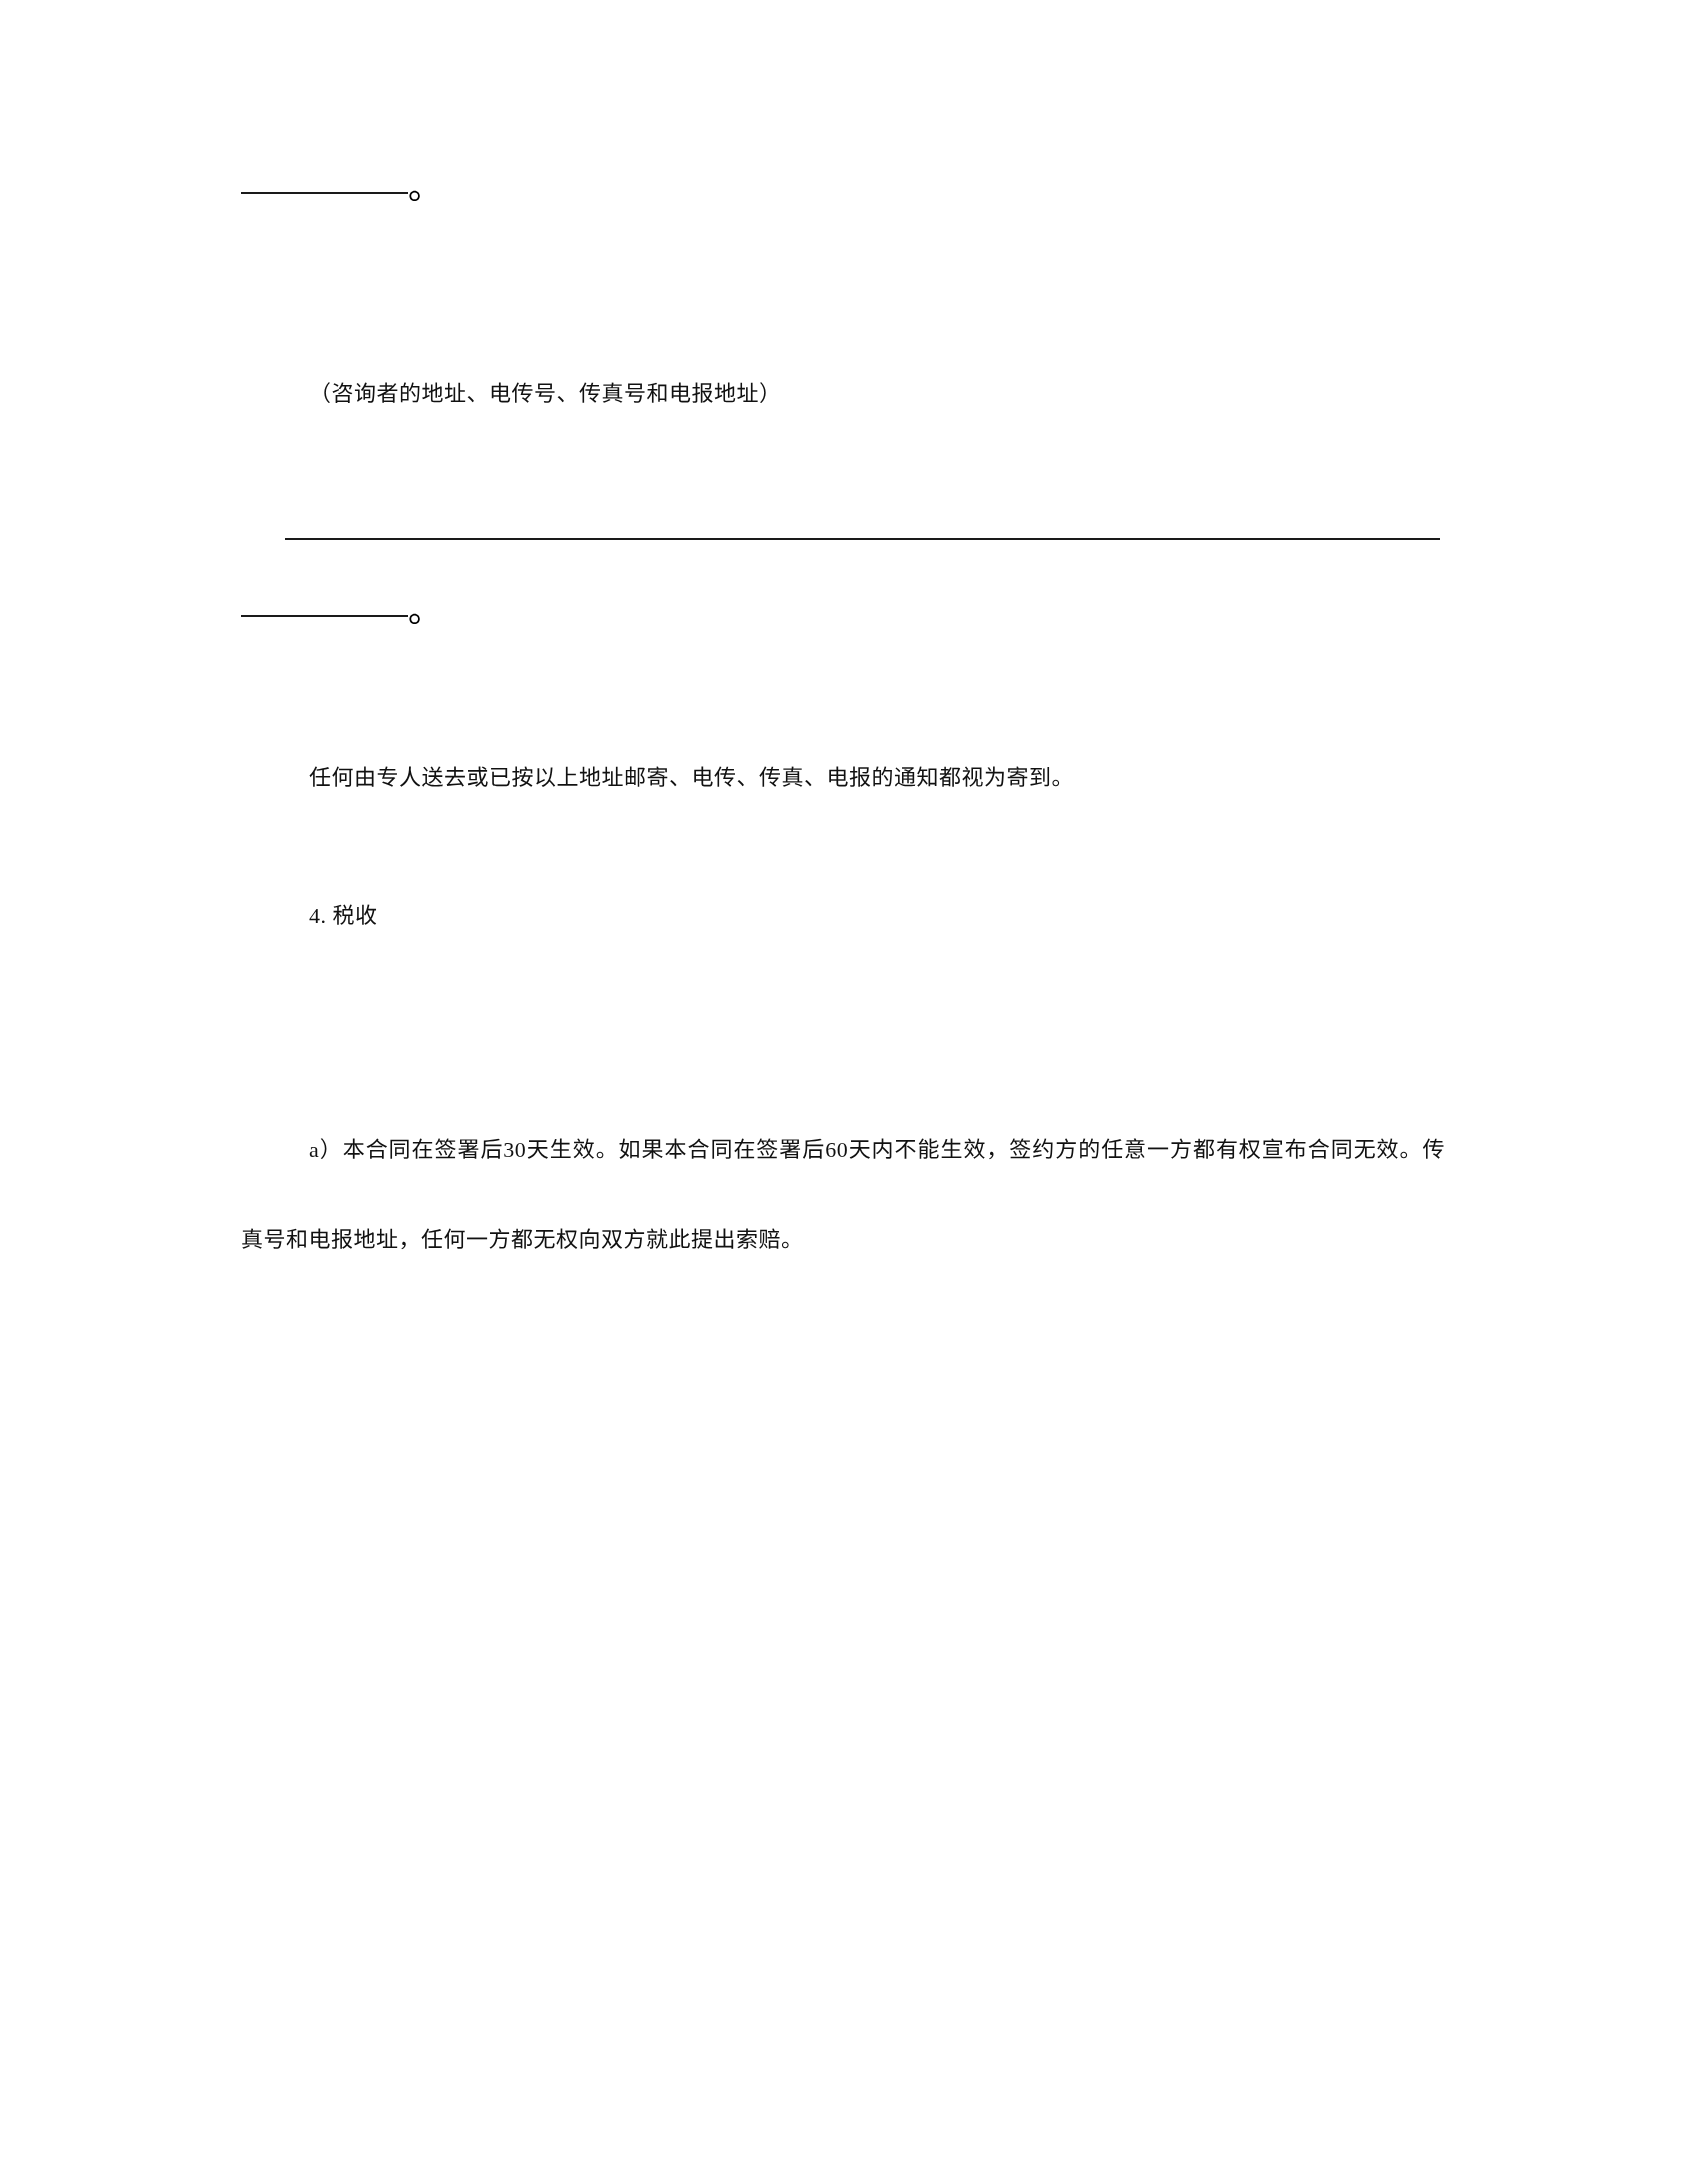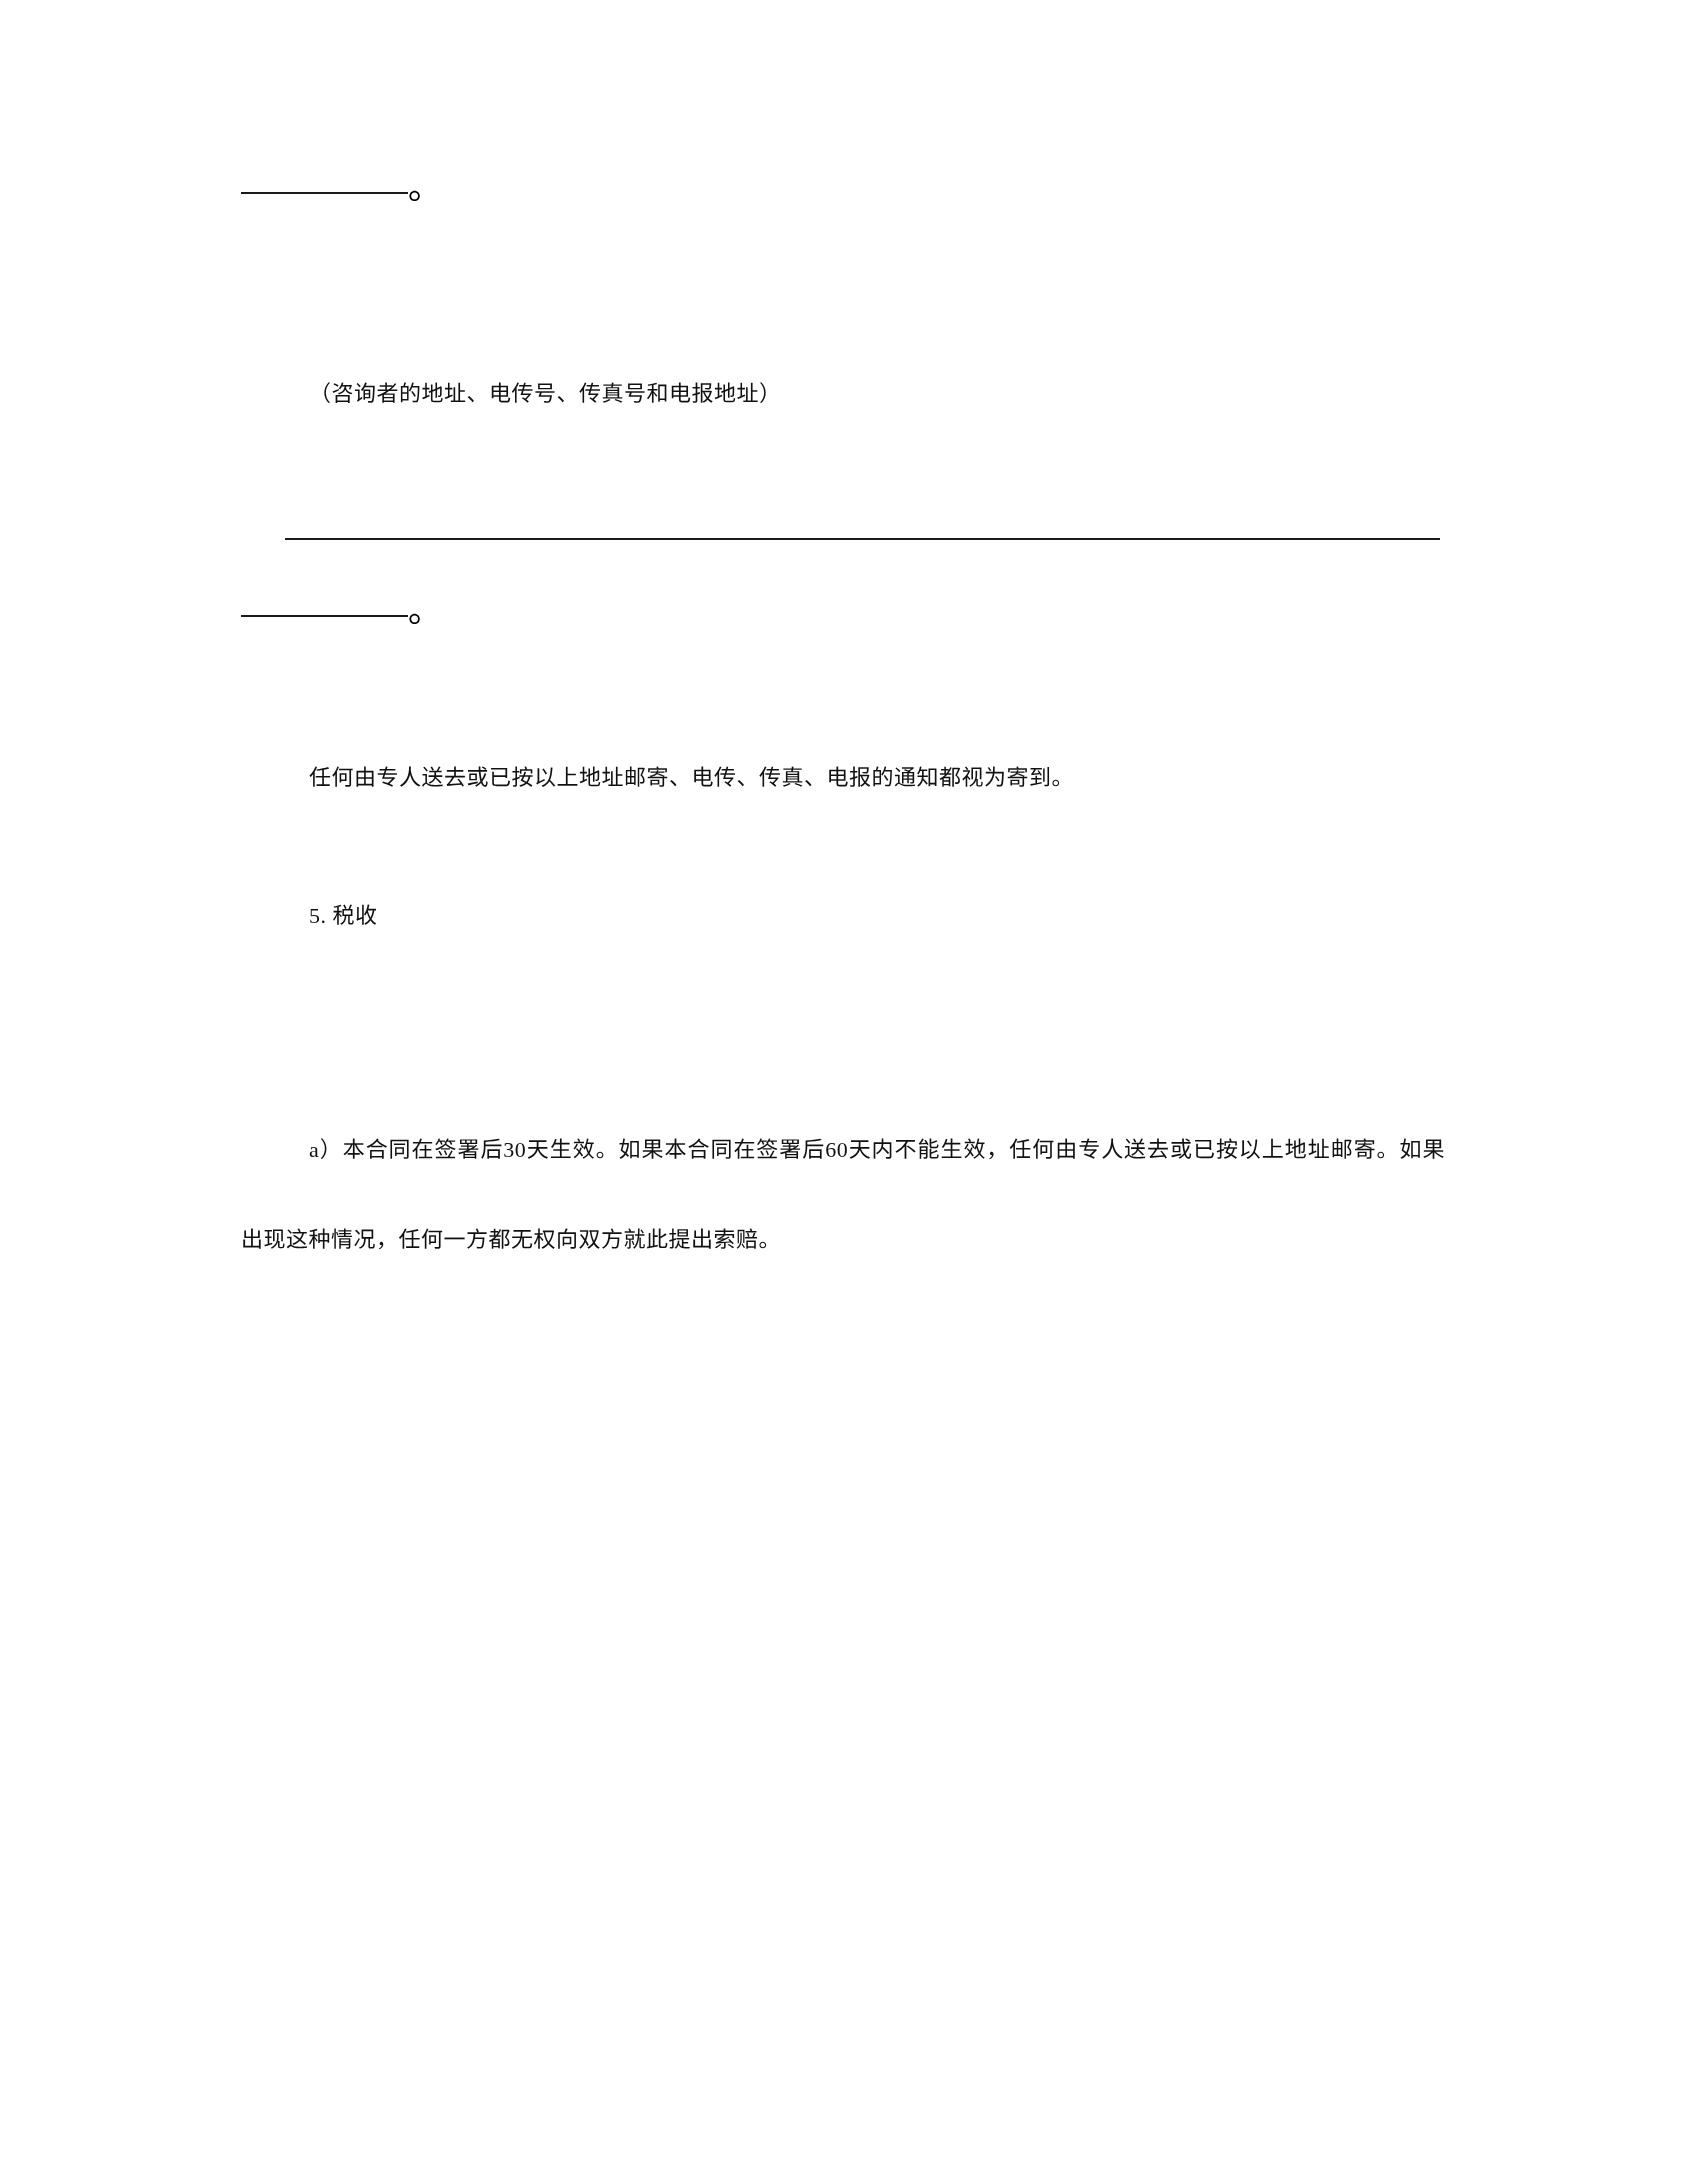--- a/index.html
+++ b/index.html
@@ -87,27 +87,27 @@
     <p class="blank-line-para">
       <span class="uline-short"></span><span class="punct">。</span>
     </p>
 
     <div class="spacer-md"></div>
 
     <p class="para indent">任何由专人送去或已按以上地址邮寄、电传、传真、电报的通知都视为寄到。</p>
 
     <div class="spacer-sm"></div>
 
-    <p class="para indent">5. 税收</p>
+    <p class="para indent">4. 税收</p>
 
     <div class="spacer-sm"></div>
 
 
     <div class="spacer-sm"></div>
 
 
     <div class="spacer-sm"></div>
 
-    <p class="para indent">a）本合同在签署后30天生效。如果本合同在签署后60天内不能生效，任何由专人送去或已按以上地址邮寄。如果出现这种情况，任何一方都无权向双方就此提出索赔。</p>
+    <p class="para indent">a）本合同在签署后30天生效。如果本合同在签署后60天内不能生效，签约方的任意一方都有权宣布合同无效。传真号和电报地址，任何一方都无权向双方就此提出索赔。</p>
 
   </div>
 </div>
 
 
 </body></html>

